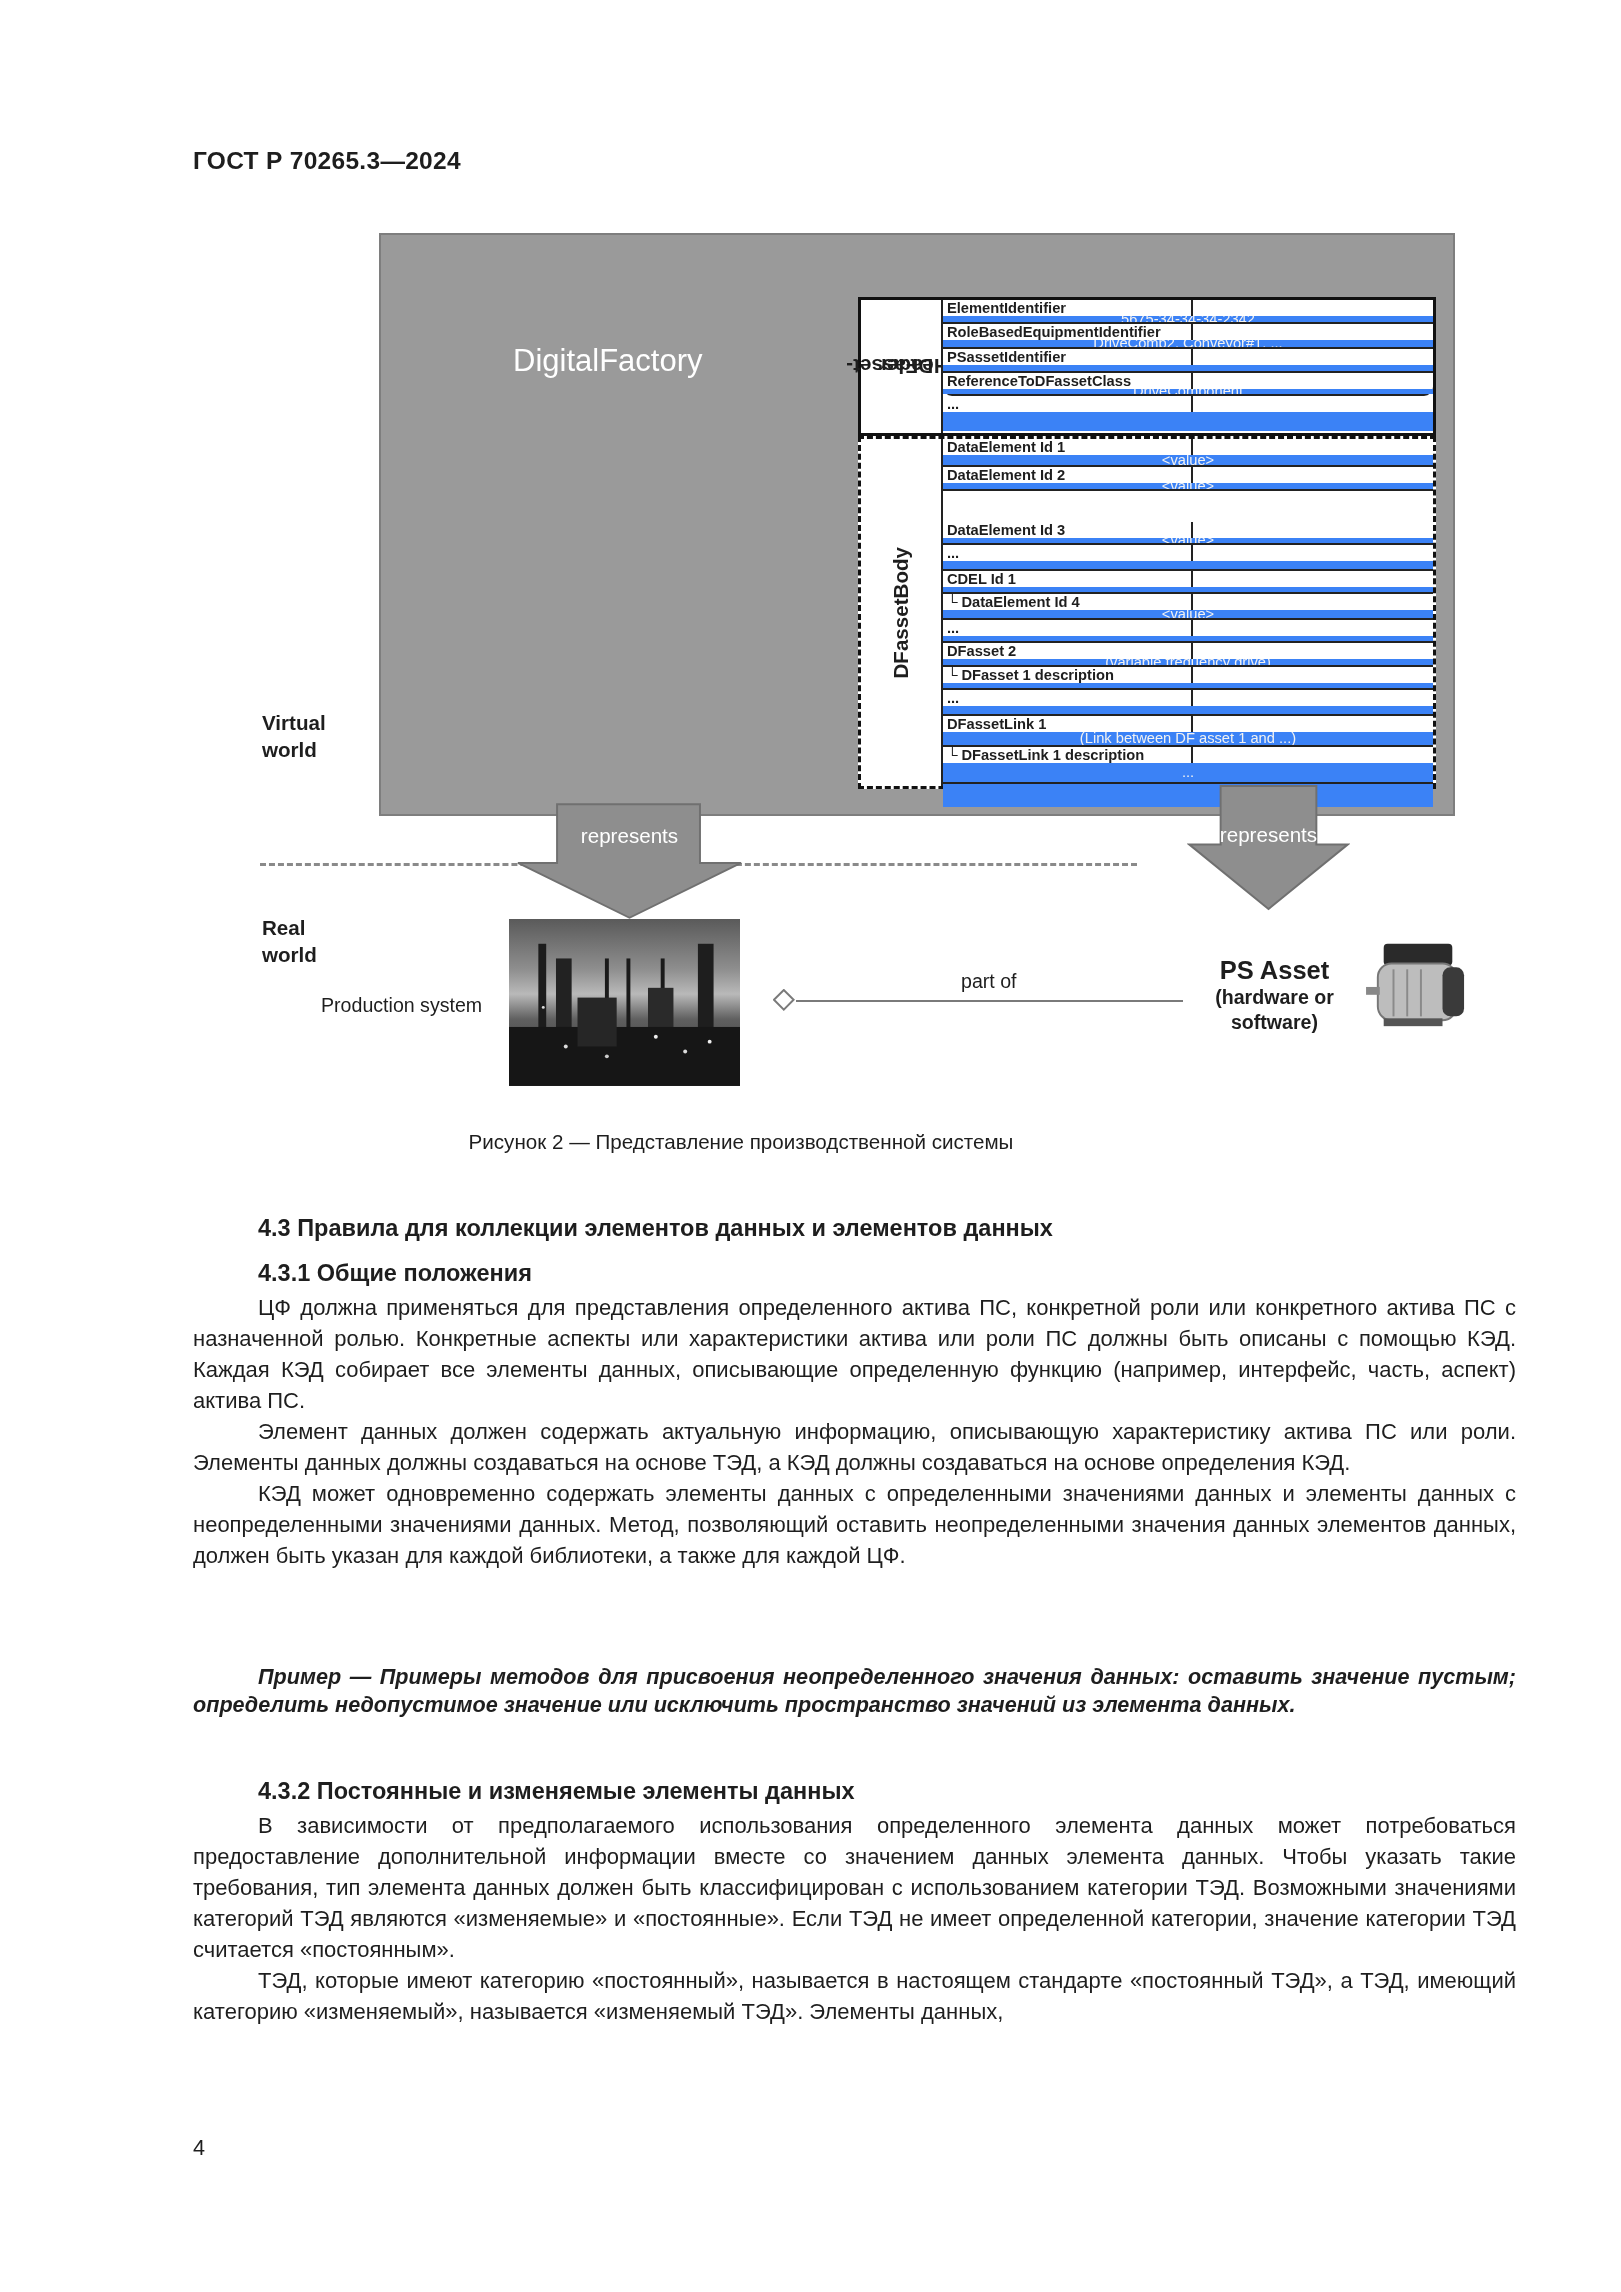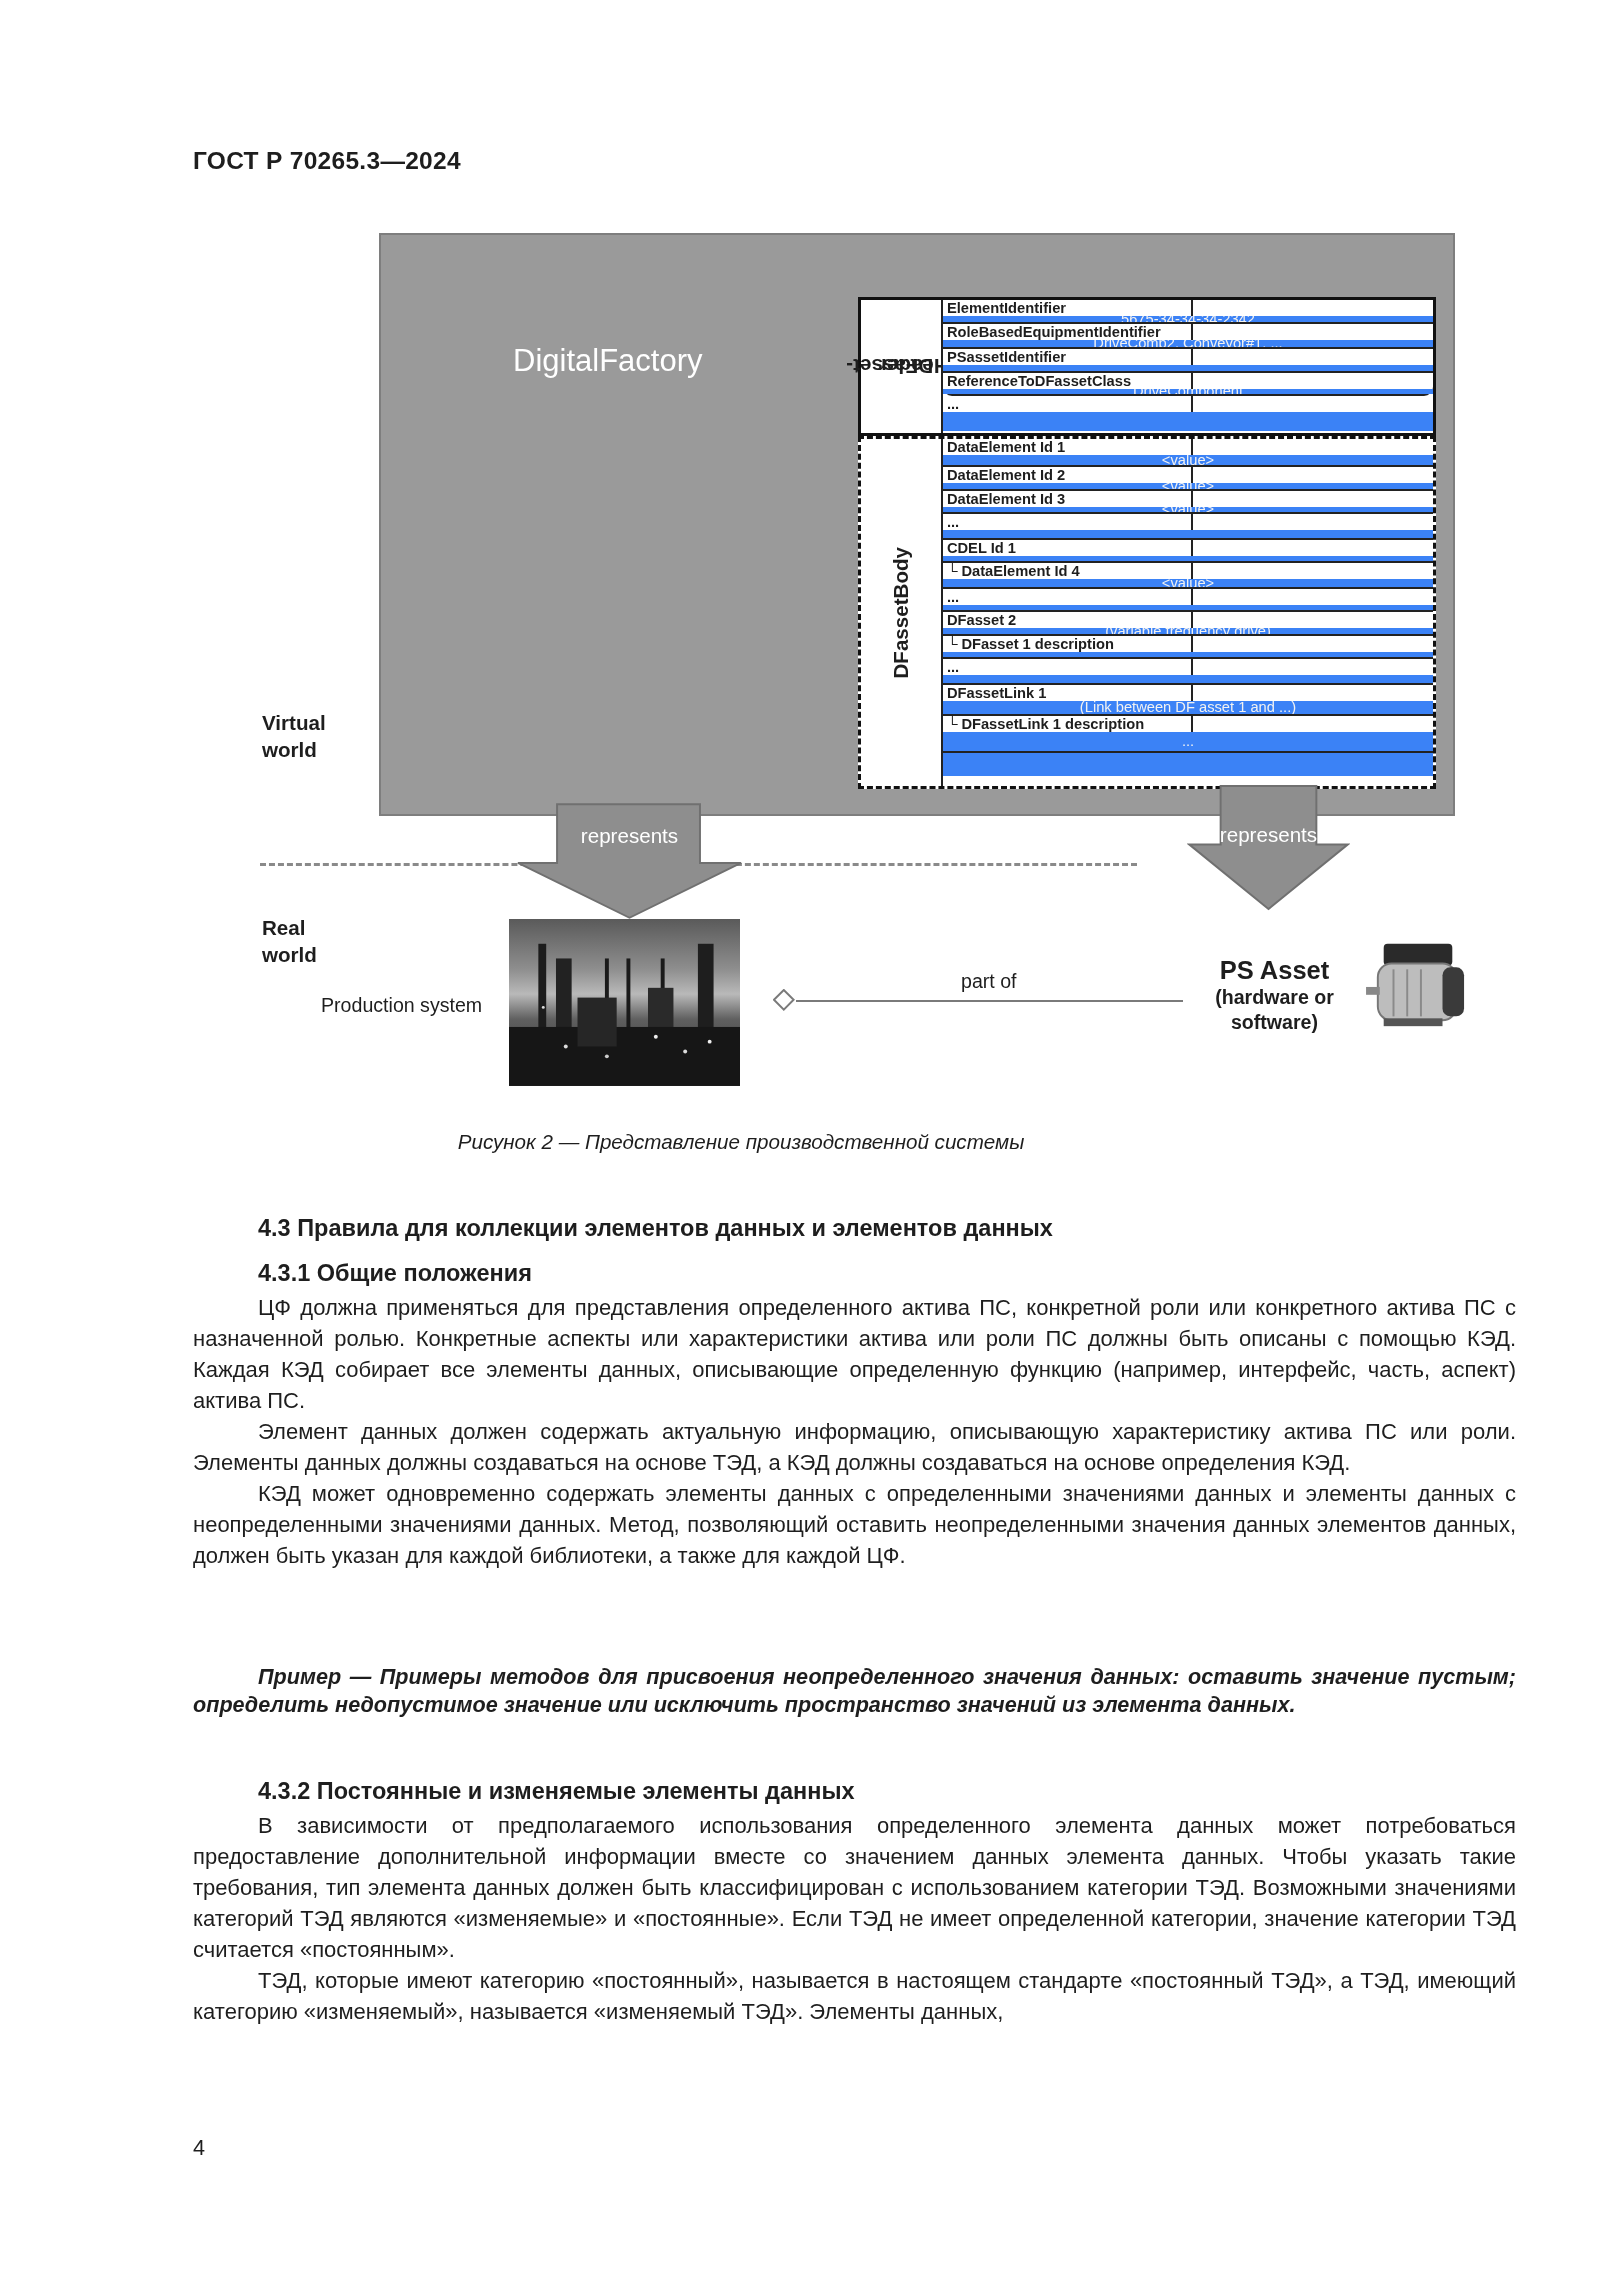--- a/index.html
+++ b/index.html
@@ -50,21 +50,21 @@
   .prod-img svg { position: absolute; left: 0; top: 0; }
   .part-of-line { position: absolute; left: 796px; top: 1000px; width: 387px; height: 0; border-top: 2px solid #7a7a7a; }
   .part-of-label { position: absolute; left: 961px; top: 970px; font-size: 19.6px; }
   .diamond { position: absolute; left: 773px; top: 989px; width: 21.6px; height: 21.6px; }
 
   .ps-asset { position: absolute; left: 1191px; top: 956px; width: 167px; text-align: center; }
   .ps-asset .t1 { font-size: 25.5px; font-weight: bold; }
   .ps-asset .t2 { font-size: 19.6px; font-weight: bold; line-height: 24.5px; }
   .motor { position: absolute; left: 1364px; top: 936px; width: 108px; height: 98px; }
 
-  .caption { position: absolute; left: 0; width: 1482px; top: 1130px; text-align: center; font-size: 20.6px; font-style: italic; }
+  .caption { position: absolute; left: 0; width: 1482px; top: 1130px; text-align: center; font-size: 20.6px; }
 
   
   .text { position: absolute; left: 193px; width: 1323px; font-size: 22px; line-height: 31px; }
   .text p { margin: 0; text-align: justify; text-indent: 65px; }
   .h-sec { position: absolute; left: 258px; font-size: 23.5px; font-weight: bold; }
   .example { position: absolute; left: 193px; width: 1323px; font-size: 21.6px; line-height: 28px;
              font-style: italic; font-weight: bold; text-align: justify; text-indent: 65px; }
   .page-num { position: absolute; left: 193px; top: 2135px; font-size: 21.6px; }
 </style>
 </head>
@@ -120,21 +120,21 @@
       </div>
       <div class="rows" id="body-rows">
           <div class="row" style="height: 28px; justify-content: center;">
             <div class="cell-name">DataElement Id 1</div>
             <div class="cell-value">&lt;value&gt;</div>
           </div>
           <div class="row" style="height: 23.5px;">
             <div class="cell-name">DataElement Id 2</div>
             <div class="cell-value">&lt;value&gt;</div>
           </div>
-          <div class="row" style="height: 23.5px;">
+          <div class="row" style="height: 23.5px; margin-top: 31px;">
             <div class="cell-name">DataElement Id 3</div>
             <div class="cell-value">&lt;value&gt;</div>
           </div>
           <div class="row" style="height: 25.5px;">
             <div class="cell-name">...</div>
             <div class="cell-value"></div>
           </div>
           <div class="row" style="height: 23.5px;">
             <div class="cell-name">CDEL Id 1</div>
             <div class="cell-value"></div>

